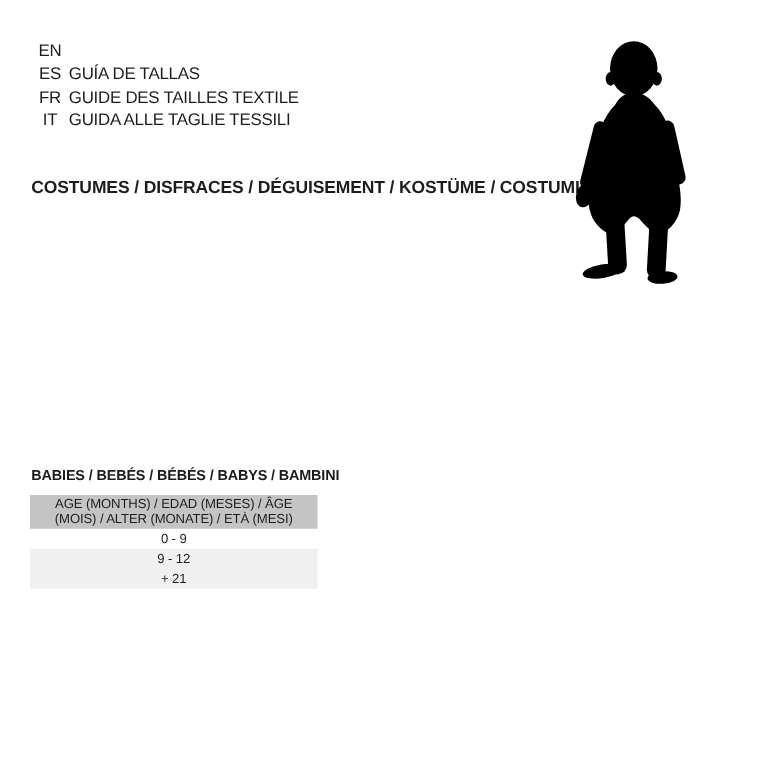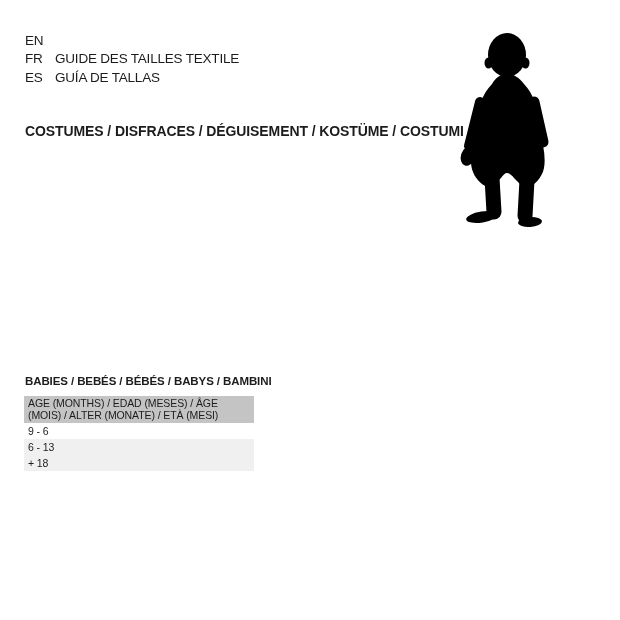--- a/index.html
+++ b/index.html
@@ -1,30 +1,31 @@
 <!DOCTYPE html>
 <html><head>
 <meta charset="utf-8">
 <style>
   html, body { margin: 0; padding: 0; }
   body { width: 620px; height: 620px; background: #ffffff; }
   #canvas {
     position: relative; width: 620px; height: 620px; background: #ffffff;
     font-family: "Liberation Sans", sans-serif;
     color: #1c1c1c;
+    text-align: center;
     -webkit-font-smoothing: antialiased;
   }
   
   .lang-list { position: absolute; left: 25px; top: 31px; }
   .lang-row { display: flex; height: 18.5px; align-items: center; font-size: 13.5px; letter-spacing: -0.2px; }
   .lang-code { width: 30px; flex: 0 0 30px; }
   .lang-label { white-space: nowrap; }
   
   .category-line {
-    position: absolute; left: 25px; top: 123px;
+    position: absolute; left: 25px; top: 141px;
     font-size: 14px; font-weight: 700; letter-spacing: -0.1px; white-space: nowrap;
   }
   
   .silhouette { position: absolute; left: 455px; top: 26px; width: 104px; height: 202px; }
   
   .section-title {
     position: absolute; left: 25px; top: 375px;
     font-size: 11.5px; font-weight: 700; letter-spacing: -0.1px; white-space: nowrap;
   }
   .age-table { position: absolute; left: 24px; top: 396px; width: 230px; font-size: 10.5px; letter-spacing: -0.1px; }
@@ -38,26 +39,30 @@
 </head>
 <body>
 
 <div id="canvas">
 
   <div class="lang-list">
     <div class="lang-row">
       <span class="lang-code">EN</span>
     </div>
     <div class="lang-row">
+      <span class="lang-code">ES</span>
+      <span class="lang-label">GUÍA DE TALLAS</span>
+    </div>
+    <div class="lang-row">
       <span class="lang-code">FR</span>
       <span class="lang-label">GUIDE DES TAILLES TEXTILE</span>
     </div>
     <div class="lang-row">
-      <span class="lang-code">ES</span>
-      <span class="lang-label">GUÍA DE TALLAS</span>
+      <span class="lang-code">IT</span>
+      <span class="lang-label">GUIDA ALLE TAGLIE TESSILI</span>
     </div>
   </div>
 
   <div class="category-line">COSTUMES / DISFRACES / DÉGUISEMENT / KOSTÜME / COSTUMI</div>
 
   <svg class="silhouette" viewBox="0 0 104 202" xmlns="http://www.w3.org/2000/svg" aria-hidden="true">
     <g fill="#000000" stroke="none">
 
       <ellipse cx="52" cy="29" rx="19" ry="22"></ellipse>
 
@@ -85,18 +90,18 @@
       <ellipse cx="27" cy="191" rx="16" ry="5.5" transform="rotate(-9 27 191)"></ellipse>
 
       <ellipse cx="75" cy="196" rx="12" ry="5" transform="rotate(-4 75 196)"></ellipse>
     </g>
   </svg>
 
   <div class="section-title">BABIES / BEBÉS / BÉBÉS / BABYS / BAMBINI</div>
 
   <div class="age-table">
     <div class="age-table-header">AGE (MONTHS) / EDAD (MESES) / ÂGE (MOIS) / ALTER (MONATE) / ETÀ (MESI)</div>
-    <div class="age-row">9 - 6</div>
-    <div class="age-row stripe">6 - 13</div>
-    <div class="age-row stripe">+ 18</div>
+    <div class="age-row">0 - 9</div>
+    <div class="age-row stripe">9 - 12</div>
+    <div class="age-row stripe">+ 21</div>
   </div>
 
 </div>
 
 </body></html>

